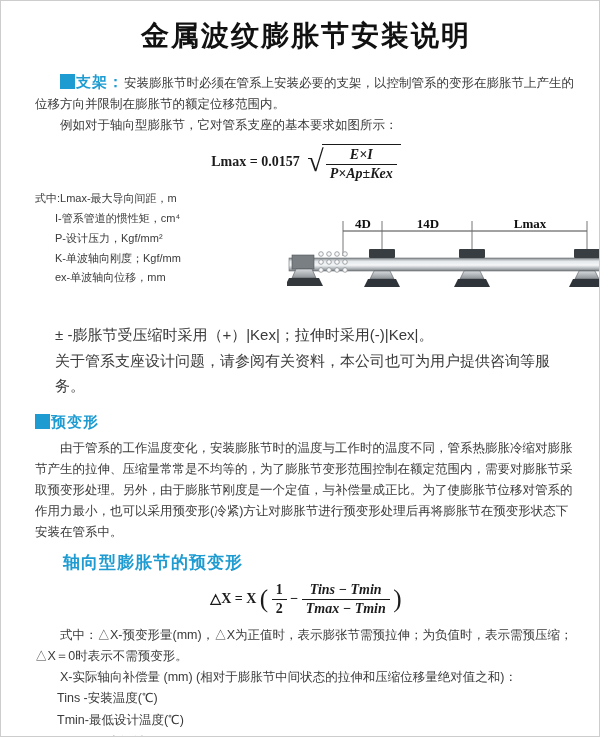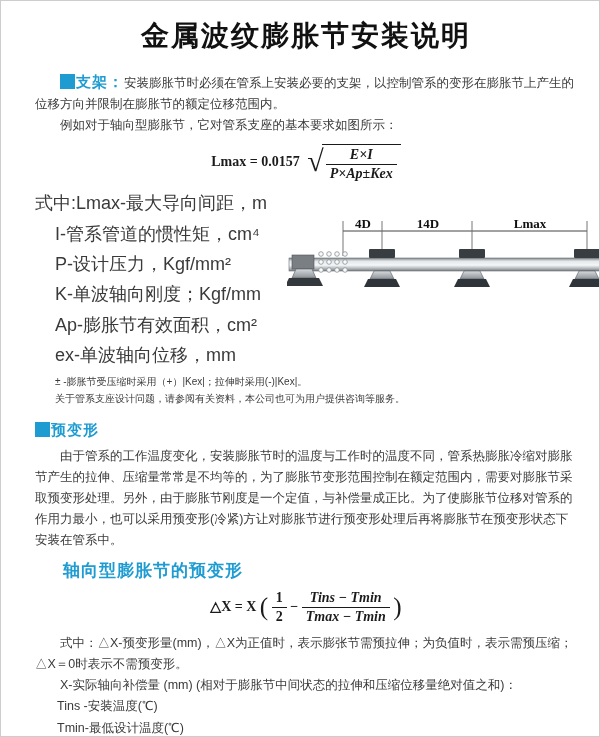--- a/index.html
+++ b/index.html
@@ -33,25 +33,25 @@
   .frac .top{display:block;padding:0 4px 1px;border-bottom:1.2px solid #1a1a1a;}
   .frac .bot{display:block;padding:1px 4px 0;}
   .frac.ital{font-style:italic;}
   .sqrt{display:inline-flex;align-items:center;vertical-align:middle;margin-left:4px;}
   .rad{font-size:30px;font-weight:700;line-height:1;margin-right:-2px;transform:translateY(-2px);}
   .radicand{border-top:1.8px solid #1a1a1a;padding:2px 4px 0 4px;}
   .bigparen{font-size:180%;font-weight:400;vertical-align:-4px;line-height:1;}
 
   
   .defs-row{display:flex;margin-top:6px;}
-  .defs{width:252px;flex-shrink:0;list-style:none;font-size:18px;line-height:1.52;}
+  .defs{width:252px;flex-shrink:0;list-style:none;font-size:11px;line-height:1.52;}
   .defs li{margin-bottom:3px;white-space:nowrap;}
   .defs li + li{padding-left:20px;}
   .diagram-wrap{margin-top:26px;}
-  .fullline{font-size:10px;line-height:1.7;}
+  .fullline{font-size:15px;line-height:1.7;}
   .pad1{padding-left:20px;}
   .templist{list-style:none;font-size:12.5px;line-height:1.75;margin-left:22px;}
   .dimlabel{font-family:"Liberation Serif",serif;font-weight:700;font-size:13px;fill:#101010;}
 </style>
 </head>
 <body>
 
 <div class="page">
 
   <h1 class="title">金属波纹膨胀节安装说明</h1>
@@ -74,21 +74,20 @@
       </span>
     </span>
   </div>
 
   <div class="defs-row">
     <ul class="defs">
       <li>式中:Lmax-最大导向间距，m</li>
       <li>I-管系管道的惯性矩，cm⁴</li>
       <li>P-设计压力，Kgf/mm²</li>
       <li>K-单波轴向刚度；Kgf/mm</li>
-      <li>Ap-膨胀节有效面积，cm²</li>
       <li>ex-单波轴向位移，mm</li>
     </ul>
 
     <div class="diagram-wrap">
       <svg width="350" height="102" viewBox="0 0 350 102">
         <defs>
           <linearGradient id="pipeGrad" x1="0" y1="0" x2="0" y2="1">
             <stop offset="0" stop-color="#82878c"></stop>
             <stop offset="0.25" stop-color="#e4e8ea"></stop>
             <stop offset="0.55" stop-color="#f4f6f7"></stop>

